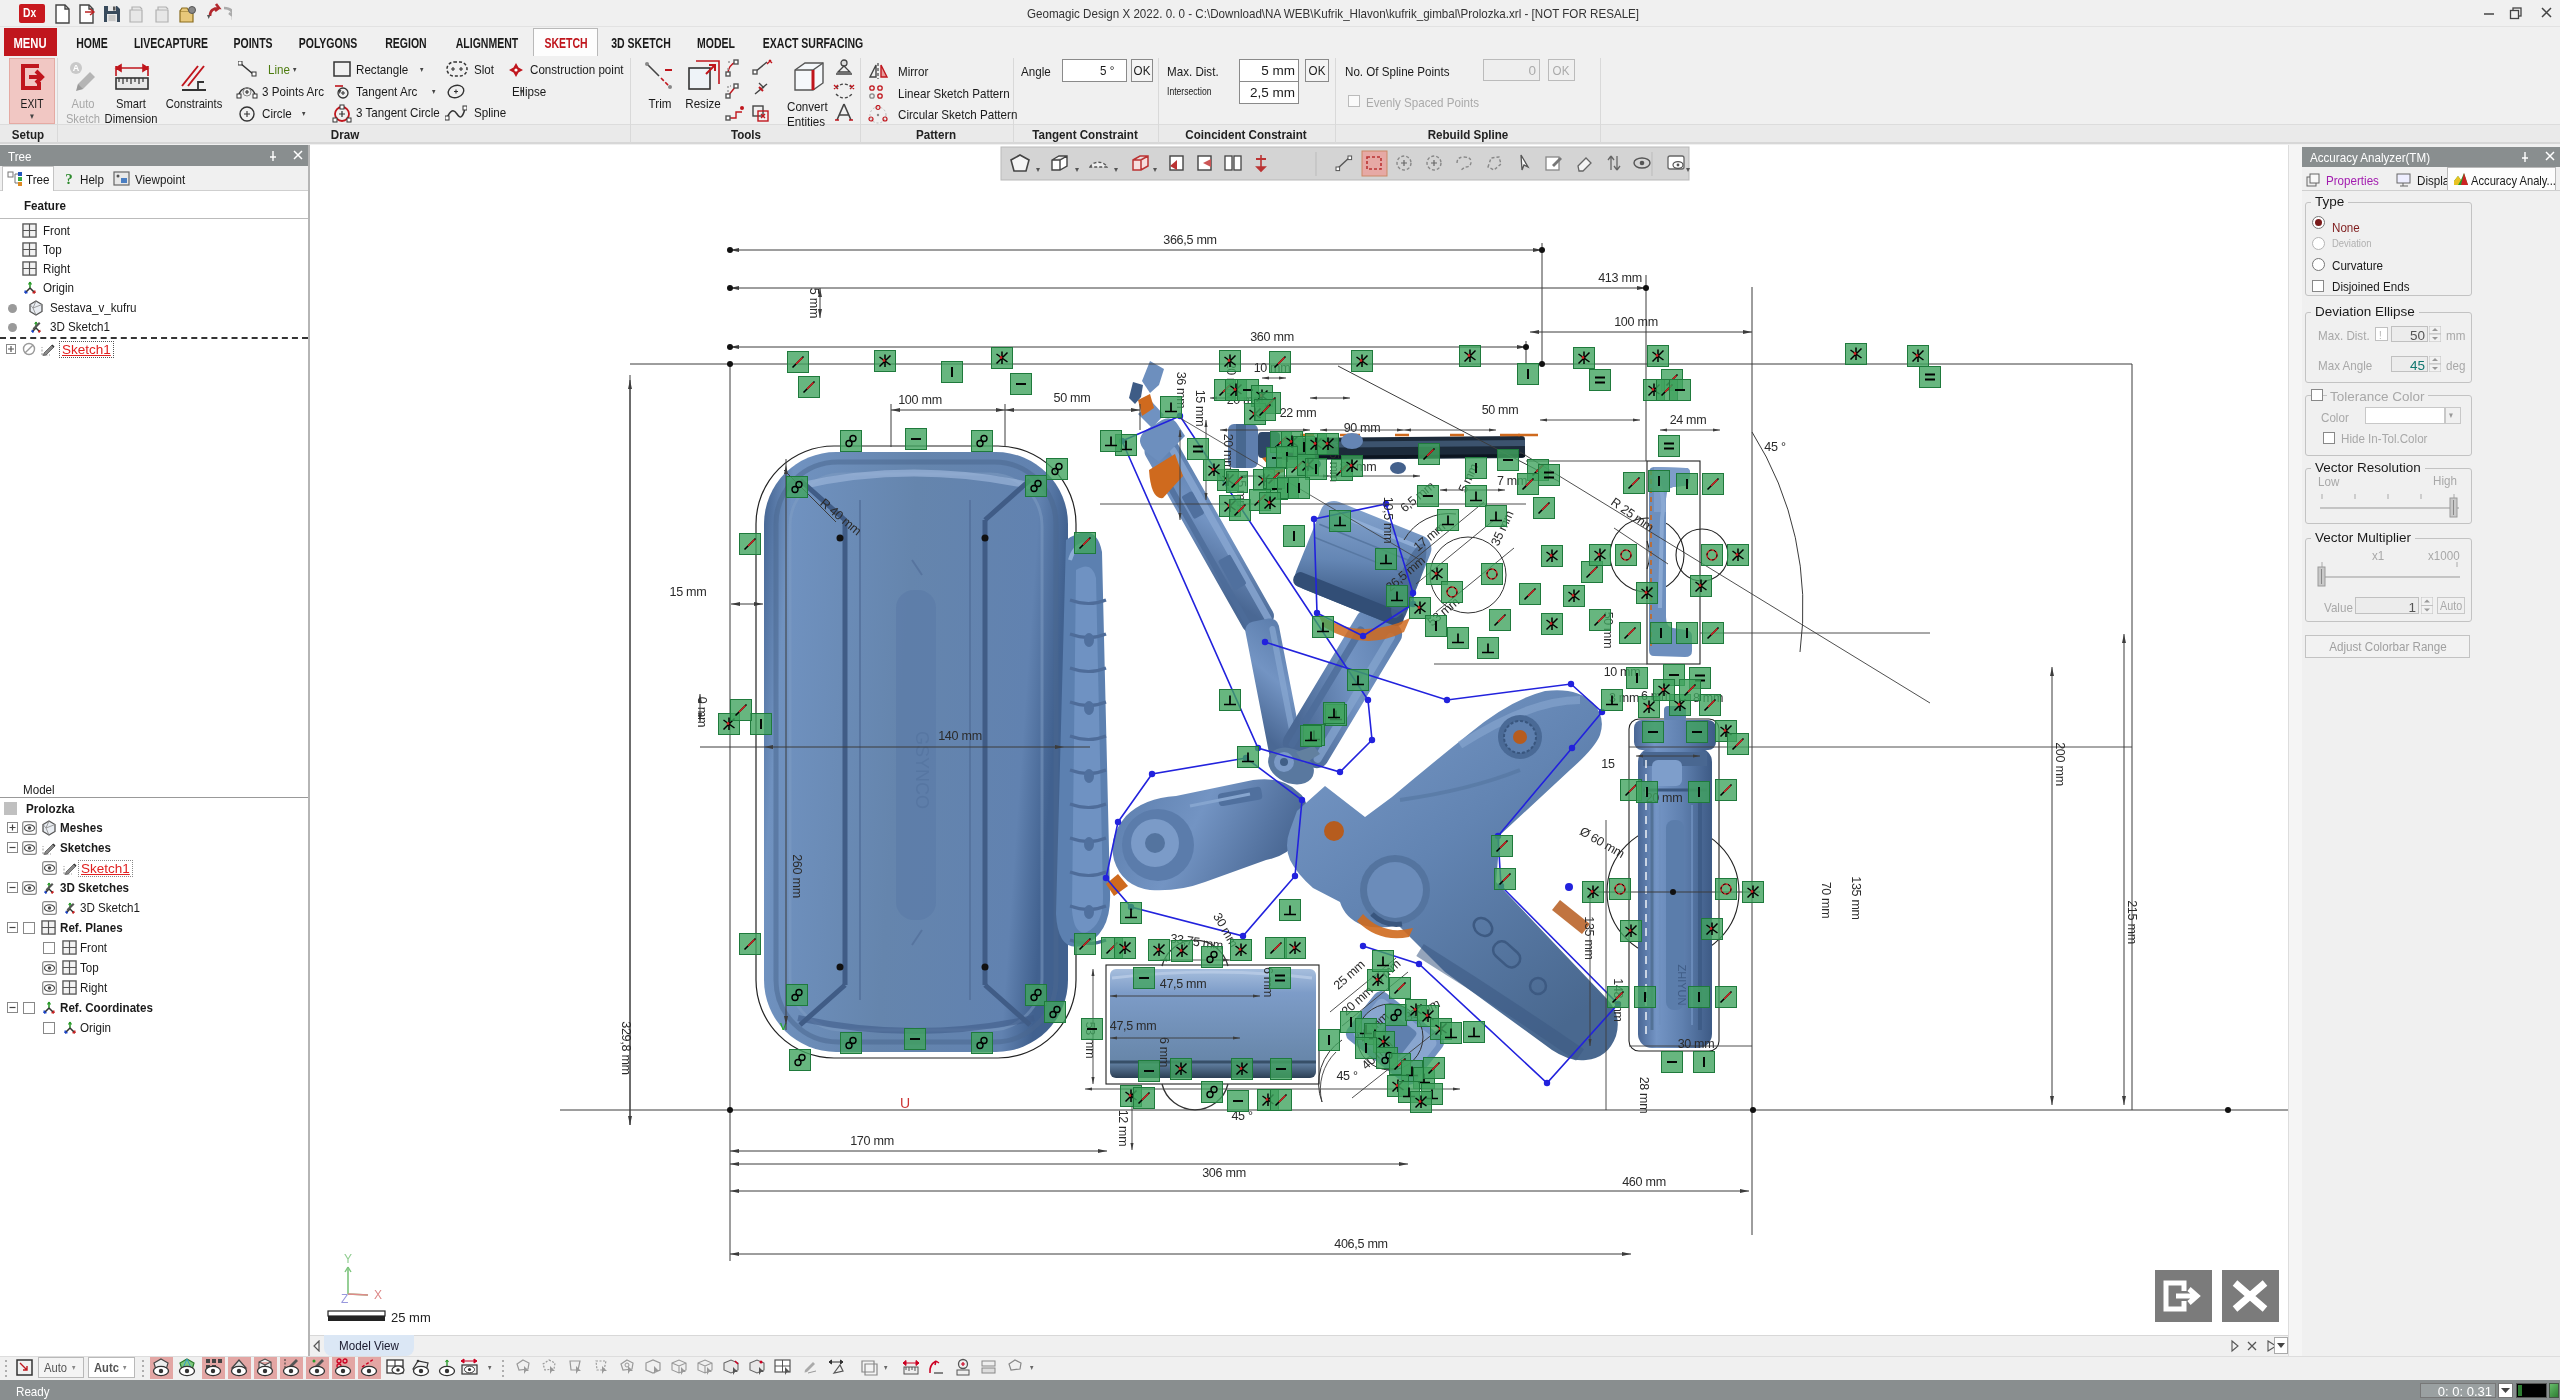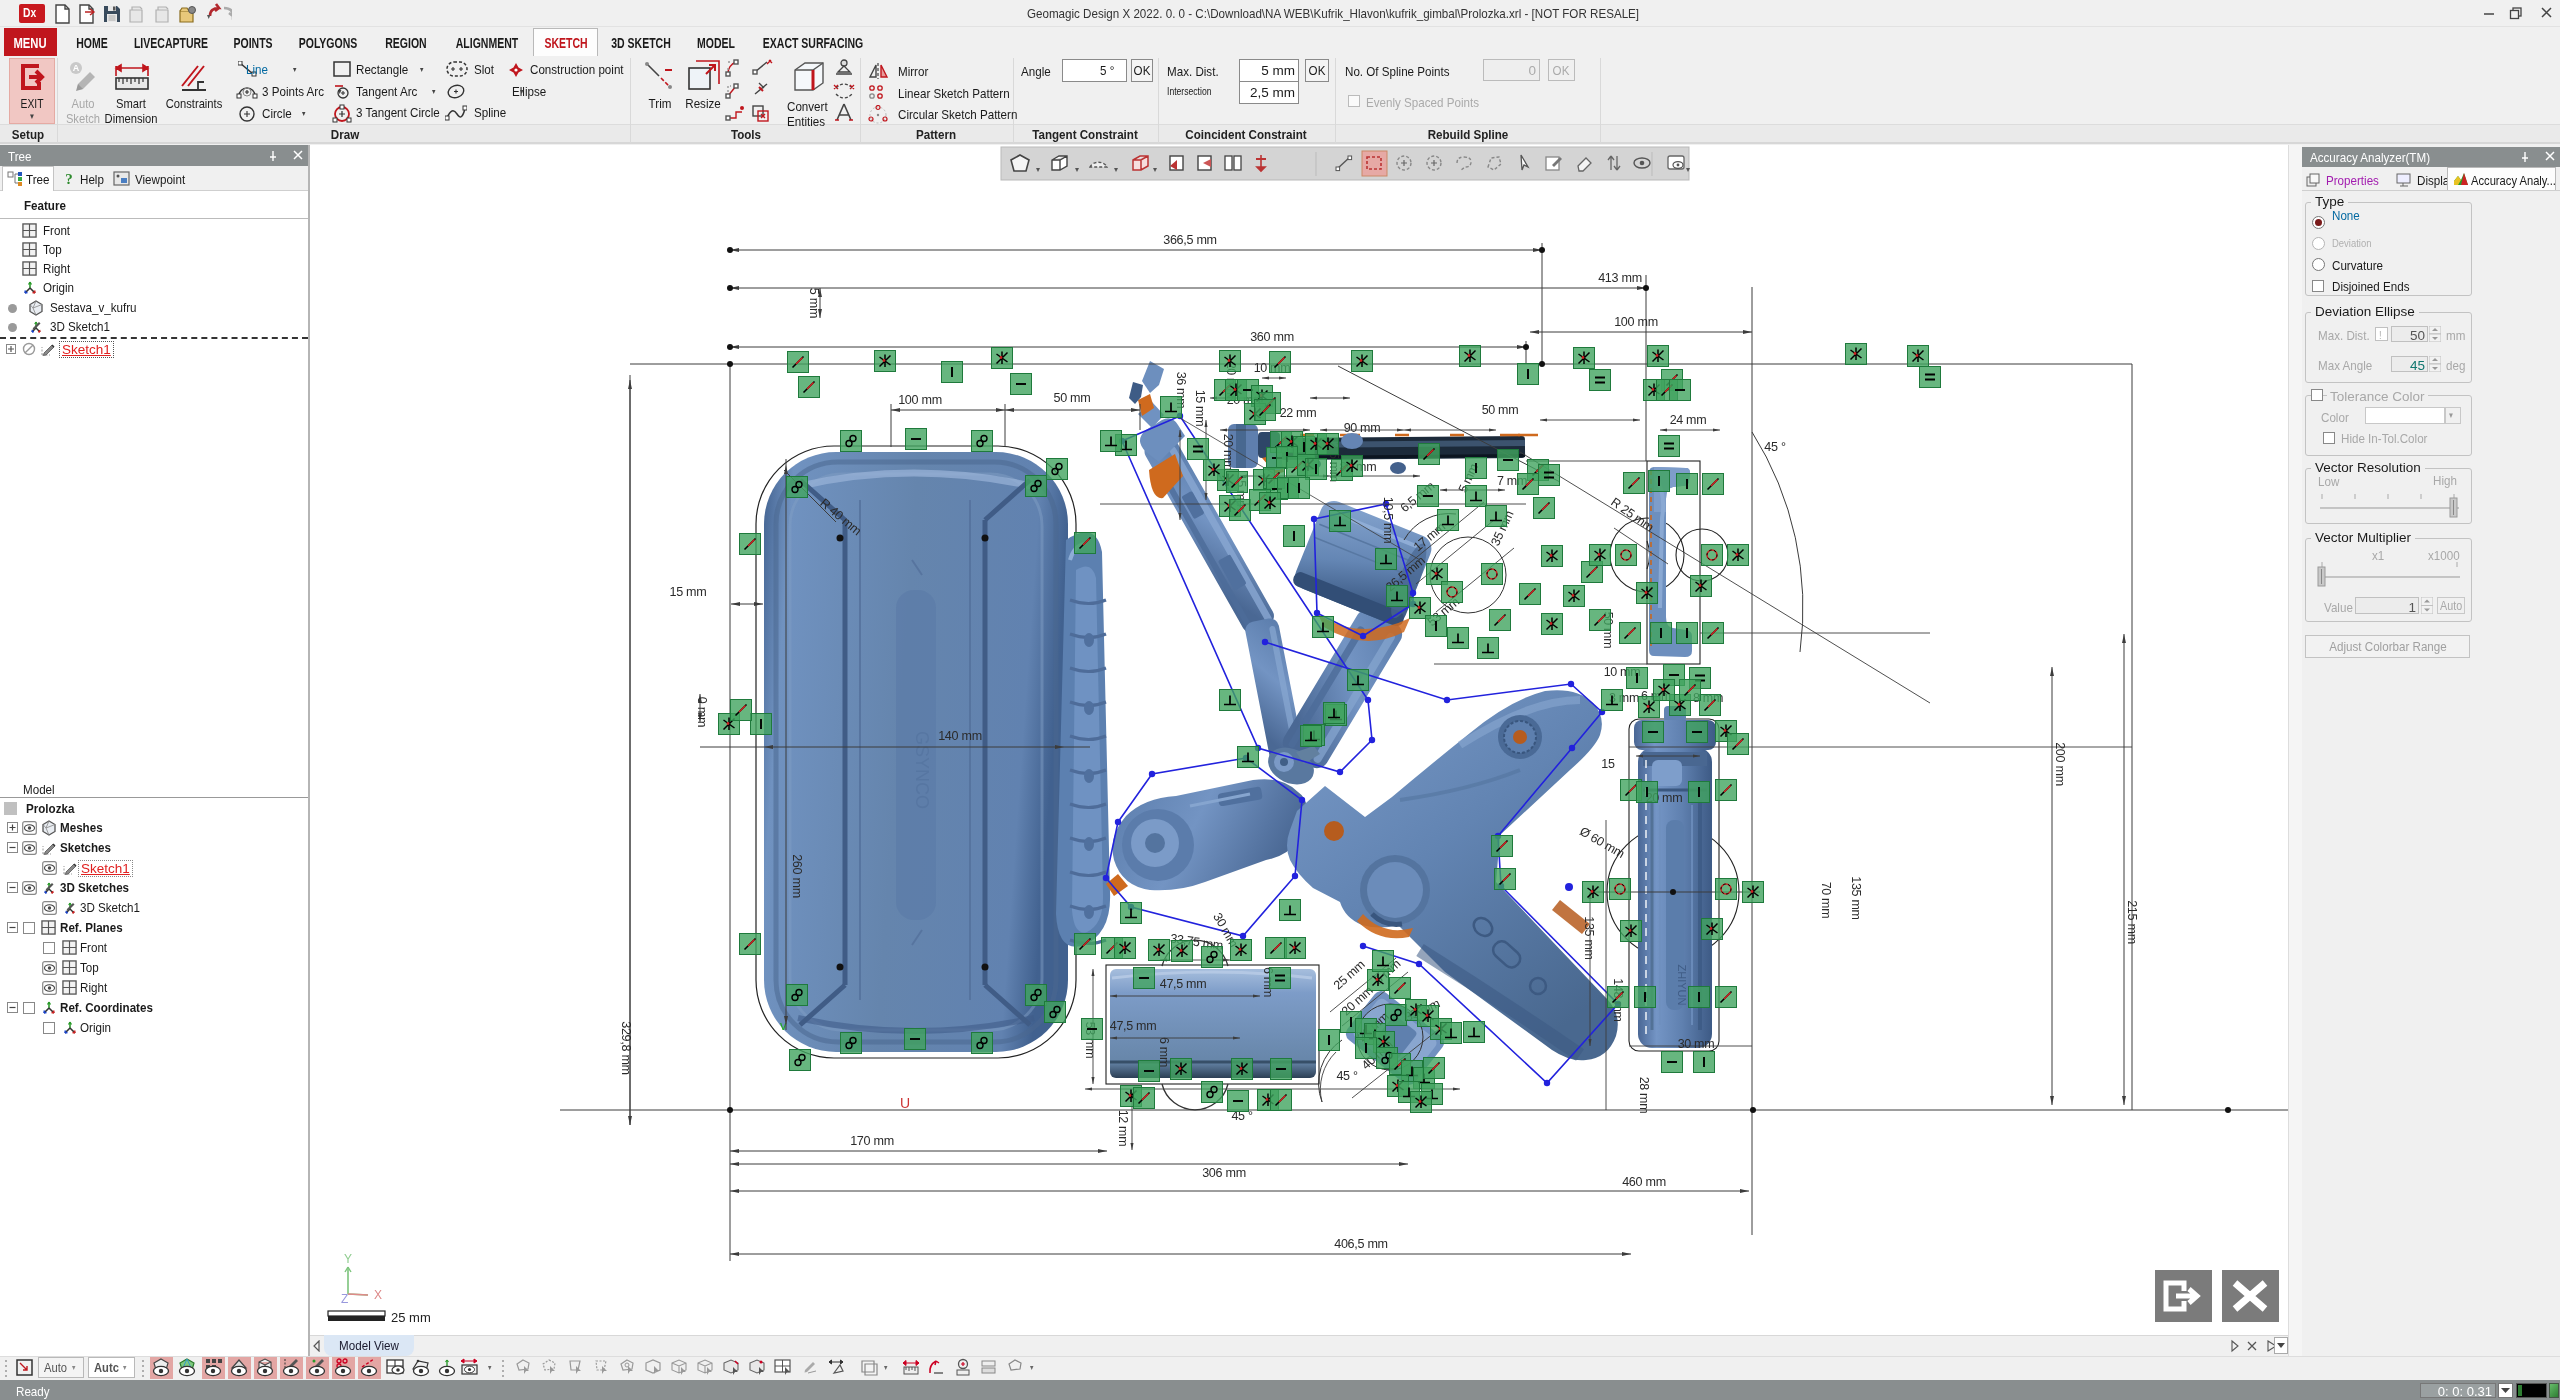--- a/index.html
+++ b/index.html
@@ -107,21 +107,21 @@
 <svg class="abs" style="left:176px;top:60px" width="36" height="34" viewBox="0 0 36 34">
 <path d="M6 26 l16 -20 M12 26 l16 -20" stroke="#c0161d" stroke-width="2"></path>
 <path d="M6 30 h24 M22 30 v-8 h6" stroke="#333" stroke-width="1.8" fill="none"></path>
 </svg>
 <div class="tx" style="left:194px;top:96px;font-size:13px;color:#1a1a1a;font-weight:normal;transform:translateX(-50%);"><span style="display:inline-block;transform:scaleX(0.86);transform-origin:50% 50%">Constraints</span></div>
 <svg class="abs" style="left:238px;top:61px" width="20" height="16" viewBox="0 0 20 16">
     <path d="M2 2 l13 11" stroke="#333" stroke-width="1.5"></path>
     <rect x="0" y="0" width="4" height="4" fill="#fff" stroke="#333"></rect>
     <rect x="14" y="11" width="4" height="4" fill="#fff" stroke="#333"></rect>
   </svg>
-<div class="tx" style="left:246px;top:62px;font-size:13.5px;color:#0369a1;font-weight:normal;"><span style="display:inline-block;transform:scaleX(0.86);transform-origin:0 50%">Line</span></div>
+<div class="tx" style="left:268px;top:62px;font-size:13.5px;color:#4d7c0f;font-weight:normal;"><span style="display:inline-block;transform:scaleX(0.86);transform-origin:0 50%">Line</span></div>
 <div class="tx" style="left:293px;top:65px;font-size:8px;color:#444;font-weight:normal;"><span style="display:inline-block;transform:scaleX(0.86);transform-origin:0 50%">▾</span></div>
 <svg class="abs" style="left:236px;top:83px" width="22" height="17" viewBox="0 0 22 17">
     <path d="M3 13 a8 8 0 0 1 16 0" fill="none" stroke="#333" stroke-width="1.4"></path>
     <circle cx="11" cy="9" r="4" fill="none" stroke="#888" stroke-width="1"></circle>
     <path d="M11 7 v4 M9 9 h4" stroke="#333" stroke-width="1.2"></path>
     <rect x="1" y="11" width="4" height="4" fill="#fff" stroke="#333"></rect>
     <rect x="17" y="11" width="4" height="4" fill="#fff" stroke="#333"></rect>
   </svg>
 <div class="tx" style="left:262px;top:84px;font-size:13.5px;color:#1a1a1a;font-weight:normal;"><span style="display:inline-block;transform:scaleX(0.86);transform-origin:0 50%">3 Points Arc</span></div>
 <div class="tx" style="left:338px;top:87px;font-size:8px;color:#444;font-weight:normal;"><span style="display:inline-block;transform:scaleX(0.86);transform-origin:0 50%">▾</span></div>
@@ -515,21 +515,21 @@
     <path d="M1 13 L1 9 L5 4 L8 8 L11 1 L15 13 Z" fill="#2a9a2a"></path>
     <path d="M11 1 L15 13 L8 13 Z" fill="#cc2222"></path>
     <path d="M5 4 L8 8 L5 13 L1 13 L1 9 Z" fill="#e8c222"></path>
   </svg>
 <div class="tx" style="left:2471px;top:173px;font-size:13px;color:#1a1a1a;font-weight:normal;"><span style="display:inline-block;transform:scaleX(0.86);transform-origin:0 50%">Accuracy Analy...</span></div>
 <div class="abs" style="left:2302px;top:190px;width:258px;height:1px;background:#cfcfcf"></div>
 <div class="abs" style="left:2305px;top:202px;width:167px;height:94px;border:1px solid #c3c3c3;border-radius:3px"></div>
 <div class="tx" style="left:2311px;top:194px;font-size:13.5px;color:#1a1a1a;background:#f0f0f0;padding:0 4px">Type</div>
 <div class="abs" style="left:2312px;top:216px;width:13px;height:13px;border:1px solid #777;border-radius:50%;background:#fff"></div>
 <div class="abs" style="left:2315px;top:219px;width:7px;height:7px;border-radius:50%;background:#7a1a1a"></div>
-<div class="tx" style="left:2332px;top:208px;font-size:13.5px;color:#0369a1;font-weight:normal;"><span style="display:inline-block;transform:scaleX(0.86);transform-origin:0 50%">None</span></div>
+<div class="tx" style="left:2332px;top:220px;font-size:13.5px;color:#7f1d1d;font-weight:normal;"><span style="display:inline-block;transform:scaleX(0.86);transform-origin:0 50%">None</span></div>
 <div class="abs" style="left:2312px;top:237px;width:13px;height:13px;border:1px solid #b5b5b5;border-radius:50%;background:#fff"></div>
 <div class="tx" style="left:2332px;top:237px;font-size:11px;color:#b0b0b0;font-weight:normal;"><span style="display:inline-block;transform:scaleX(0.86);transform-origin:0 50%">Deviation</span></div>
 <div class="abs" style="left:2312px;top:258px;width:13px;height:13px;border:1px solid #777;border-radius:50%;background:#fff"></div>
 <div class="tx" style="left:2332px;top:258px;font-size:13.5px;color:#1a1a1a;font-weight:normal;"><span style="display:inline-block;transform:scaleX(0.86);transform-origin:0 50%">Curvature</span></div>
 <div class="abs" style="left:2312px;top:280px;width:12px;height:12px;border:1px solid #888;background:#fff"></div>
 <div class="tx" style="left:2332px;top:279px;font-size:13.5px;color:#1a1a1a;font-weight:normal;"><span style="display:inline-block;transform:scaleX(0.86);transform-origin:0 50%">Disjoined Ends</span></div>
 <div class="abs" style="left:2305px;top:312px;width:167px;height:71px;border:1px solid #c3c3c3;border-radius:3px"></div>
 <div class="tx" style="left:2311px;top:304px;font-size:13.5px;color:#1a1a1a;background:#f0f0f0;padding:0 4px">Deviation Ellipse</div>
 <div class="tx" style="left:2318px;top:328px;font-size:13.5px;color:#a8a8a8;font-weight:normal;"><span style="display:inline-block;transform:scaleX(0.86);transform-origin:0 50%">Max. Dist.</span></div>
 <div class="abs" style="left:2375px;top:327px;width:13px;height:14px;background:#fff;border:1px solid #c0c0c0"></div>

